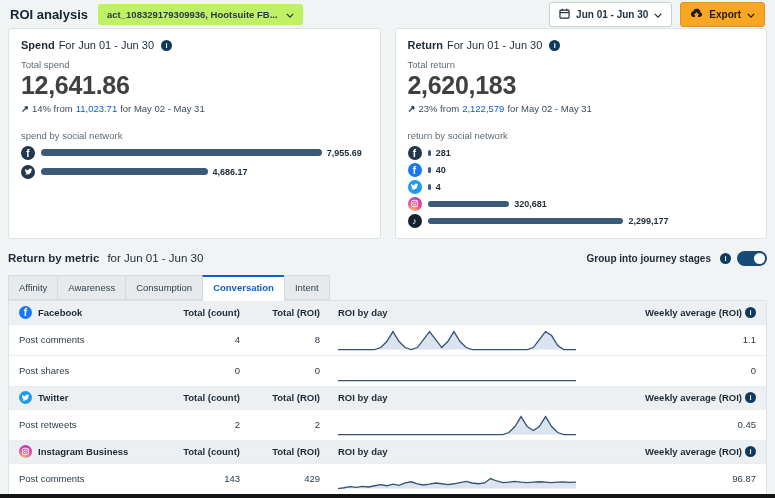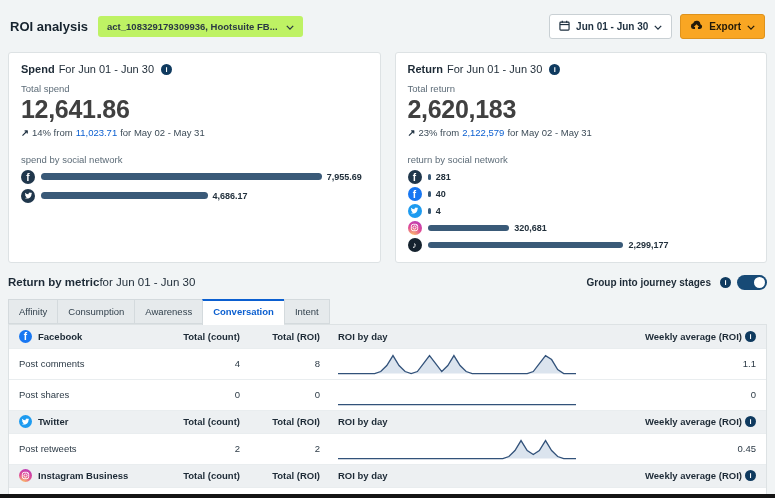--- a/index.html
+++ b/index.html
@@ -5,21 +5,21 @@
   * { box-sizing: border-box; }
   html,body { margin:0; padding:0; }
   body {
     width:775px; height:498px; overflow:hidden; position:relative;
     background:#f1f4f5; color:#24313d;
     font-family:"Liberation Sans", sans-serif; font-size:10px;
   }
   .window-edge { position:absolute; left:0; right:0; bottom:0; height:4px; background:#141414; z-index:20; }
 
   
-  .topbar { display:flex; align-items:center; gap:10px; padding:8px 10px; height:52px; }
+  .topbar { display:flex; align-items:center; gap:10px; padding:8px 10px; height:28px; }
   .page-title { font-size:13px; font-weight:700; color:#16232e; margin:0; }
   .pill {
     display:flex; align-items:center; gap:8px; background:#bef264; border:none; border-radius:3px;
     padding:5px 9px; font-size:9.5px; font-weight:700; color:#2a3844; font-family:inherit; cursor:pointer;
   }
   .topbar-right { margin-left:auto; display:flex; gap:8px; }
   .btn { display:flex; align-items:center; gap:6px; border-radius:3px; padding:5px 9px;
          font-size:10px; font-weight:700; font-family:inherit; cursor:pointer; }
   .btn-date { background:#fff; border:1px solid #c9d0d4; color:#1d2f3f; }
   .btn-export { background:#f9a623; border:1px solid #de921c; color:#231a09; }
@@ -56,21 +56,21 @@
   .ic-tk { background:#15222e; }
   .net-icon svg { width:9px; height:9px; display:block; }
   .info {
     display:inline-flex; width:11px; height:11px; border-radius:50%; background:#0f3a5f; color:#fff;
     align-items:center; justify-content:center; font-size:7.5px; font-weight:700; flex:none;
     margin-left:3px; cursor:pointer;
   }
   .info::before { content:"i"; }
 
   
-  .sec-head { display:flex; align-items:center; gap:0; margin:12px 8px 0; font-size:11.5px; color:#1d2a36; }
+  .sec-head { display:flex; align-items:center; gap:8px; margin:12px 8px 0; font-size:11.5px; color:#1d2a36; }
   .sec-right { margin-left:auto; display:flex; align-items:center; gap:6px; font-size:10px; font-weight:700; }
   .toggle { width:30px; height:15px; border-radius:9px; background:#174a76; border:none; position:relative; cursor:pointer; }
   .toggle::after { content:""; position:absolute; right:2px; top:2px; width:11px; height:11px; border-radius:50%; background:#fff; }
 
   .tabs { display:flex; margin:9px 8px 0; position:relative; z-index:2; }
   .tab { background:#e6eaec; border:1px solid #d4dadd; border-right:none; padding:6px 10px;
          font-size:9.5px; color:#33424e; font-family:inherit; cursor:pointer; }
   .tab:last-child { border-right:1px solid #d4dadd; }
   .tab.active { background:#fff; color:#0b5fd0; font-weight:700; border-top:2px solid #0b5fd0;
                 padding-top:4px; border-bottom:none; margin-bottom:-1px; }
@@ -245,22 +245,22 @@
   <span>for Jun 01 - Jun 30</span>
   <div class="sec-right">
     <span>Group into journey stages</span>
     <span class="info"></span>
     <button class="toggle" aria-checked="true"></button>
   </div>
 </div>
 
 <div class="tabs">
   <button class="tab">Affinity</button>
+  <button class="tab">Awareness</button>
   <button class="tab">Consumption</button>
-  <button class="tab">Awareness</button>
   <button class="tab active">Conversation</button>
   <button class="tab">Intent</button>
 </div>
 
 <div class="table">
 
   <div class="trow group">
     <div class="g-net">
       <span class="net-icon ic-fb glyph-f"></span>
       <span>Facebook</span>

